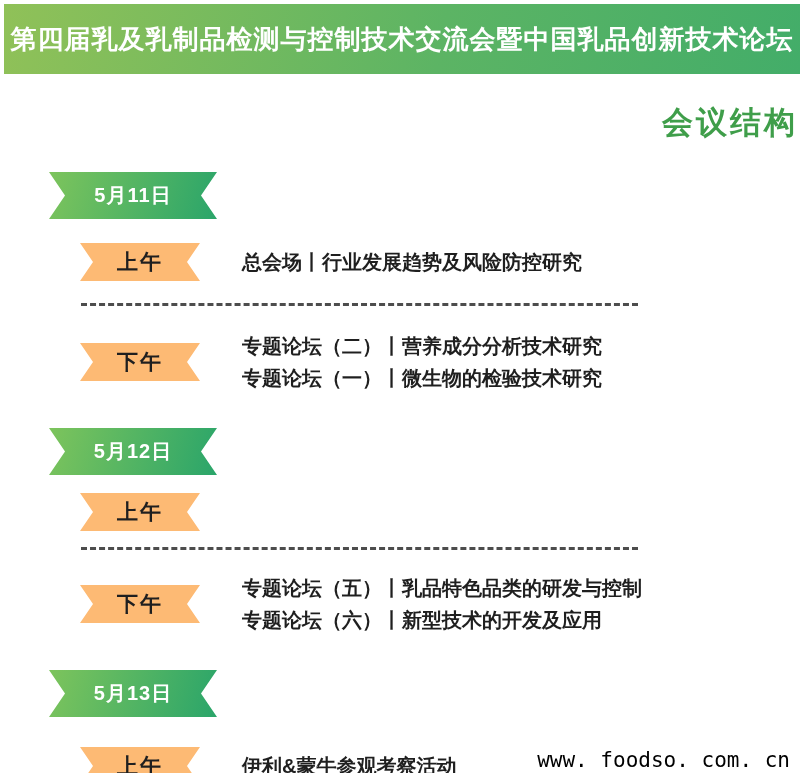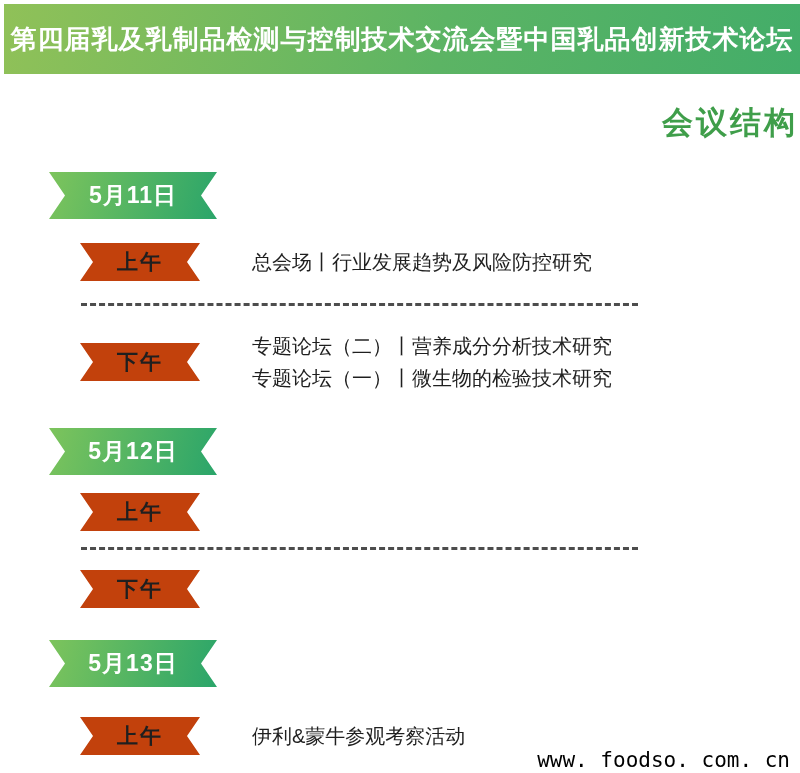--- a/index.html
+++ b/index.html
@@ -13,32 +13,32 @@
     background:linear-gradient(100deg,#90c158 0%,#5cb464 55%,#43ad69 100%);
   }
   .banner-title { color:#ffffff; font-size:26px; font-weight:bold; letter-spacing:1px; }
   .page-title {
     margin-top:26px; text-align:right; color:#3f9e4a;
     font-size:31px; font-weight:bold; letter-spacing:3px;
   }
   .date-ribbon {
     margin-left:43px; width:168px; height:47px;
     display:flex; align-items:center; justify-content:center;
-    color:#ffffff; font-size:23px; font-weight:bold; letter-spacing:1px;
+    color:#ffffff; font-size:20px; font-weight:bold; letter-spacing:1px;
     background:linear-gradient(105deg,#7dc45c,#2aa56a);
     clip-path:polygon(0 0,100% 0,calc(100% - 16px) 50%,100% 100%,0 100%,16px 50%);
   }
   .slot { display:flex; align-items:center; margin-left:72px; }
   .time-badge {
     flex:0 0 120px; height:38px;
     display:flex; align-items:center; justify-content:center;
-    background:#c2410c; color:#1f1f1f; font-size:21px; font-weight:bold; letter-spacing:2px;
+    background:#fdba74; color:#1f1f1f; font-size:21px; font-weight:bold; letter-spacing:2px;
     clip-path:polygon(0 0,100% 0,calc(100% - 13px) 50%,100% 100%,0 100%,13px 50%);
   }
-  .slot-lines { margin-left:48px; color:#1f1f1f; font-size:20px; font-weight:normal; line-height:28px; }
+  .slot-lines { margin-left:38px; color:#1f1f1f; font-size:20px; font-weight:bold; line-height:28px; }
   .divider { margin-left:75px; width:557px; border-top:3px dashed #4d4d4d; }
   .mt24 { margin-top:24px; } .mt26 { margin-top:26px; } .mt28 { margin-top:28px; }
   .mt22 { margin-top:22px; } .mt20 { margin-top:20px; } .mt16 { margin-top:16px; } .mt14 { margin-top:14px; }
   .watermark {
     position:absolute; right:10px; bottom:1px;
     font-family:"DejaVu Sans Mono",monospace; font-size:21px; color:#000000;
   }
 </style>
 </head>
 <body>
@@ -86,20 +86,24 @@
       <span>上午</span>
     </div>
   </div>
 
   <div class="divider mt14"></div>
 
   <div class="slot mt14">
     <div class="time-badge">
       <span>下午</span>
     </div>
+    <div class="slot-lines">
+      <div>专题论坛（五）丨乳品特色品类的研发与控制</div>
+      <div>专题论坛（六）丨新型技术的开发及应用</div>
+    </div>
   </div>
 </section>
 
 <section>
   <div class="date-ribbon mt26">
     <span>5月13日</span>
   </div>
 
   <div class="slot mt28">
     <div class="time-badge">

